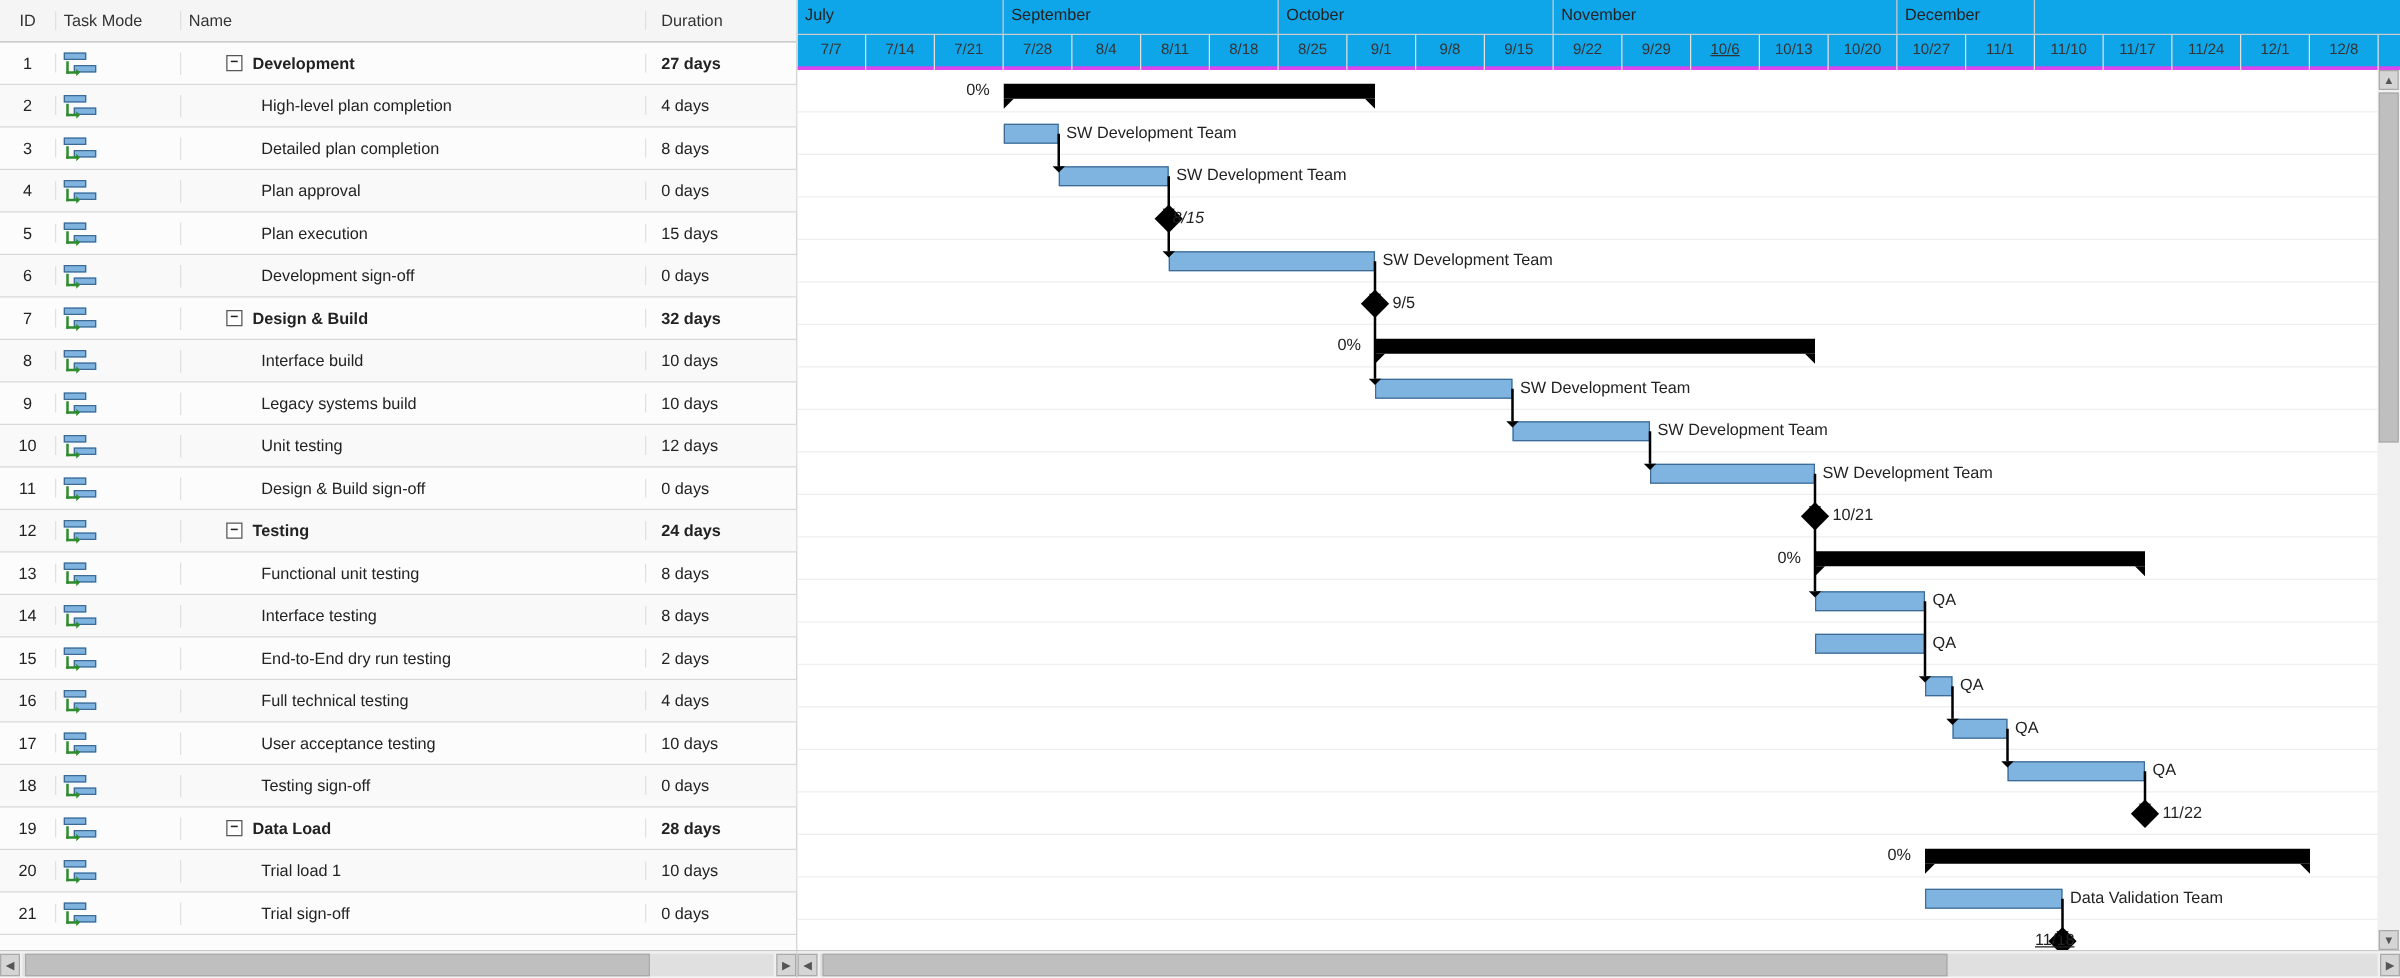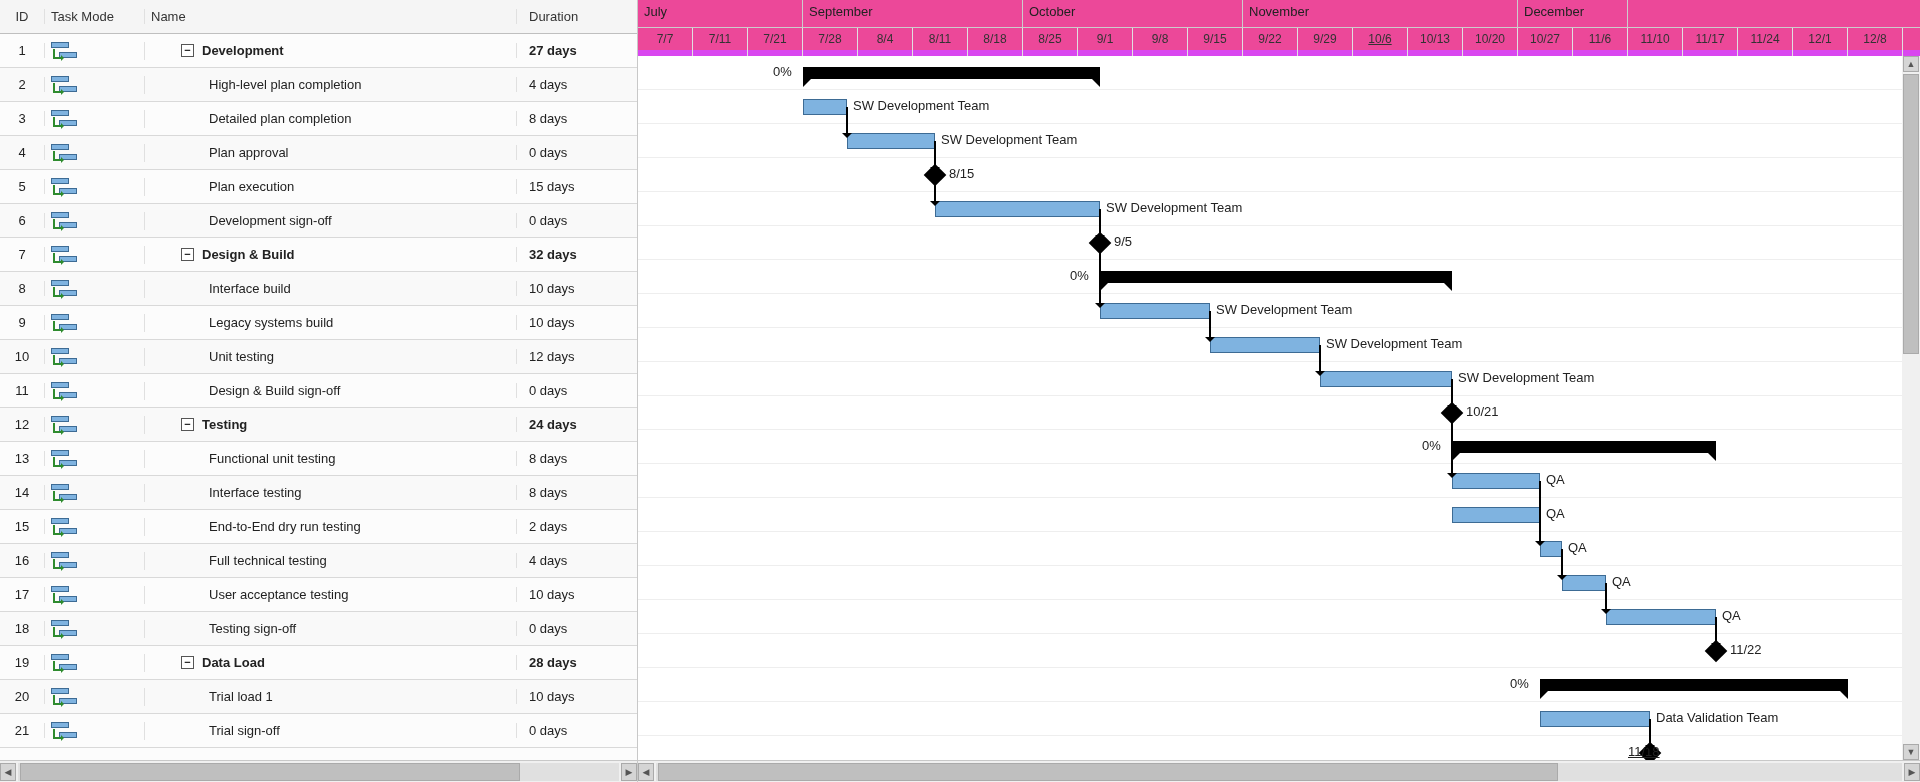--- a/index.html
+++ b/index.html
@@ -19,21 +19,21 @@
   .bold { font-weight:700; }
   .indent1 { padding-left: 30px; }
   .indent2 { padding-left: 58px; }
   .toggle { width:13px; height:13px; border:1px solid #555; margin-right:8px; display:inline-flex; align-items:center; justify-content:center; font-size:11px; line-height:1; cursor:pointer; background:#fff;}
   .mode-icon { position:relative; width:26px; height:18px;}
   .mode-icon .bar1 { position:absolute; left:0; top:0; width:18px; height:6px; background:#7fb3e0; border:1px solid #3d6b94;}
   .mode-icon .bar2 { position:absolute; left:8px; top:10px; width:18px; height:6px; background:#7fb3e0; border:1px solid #3d6b94;}
   .mode-icon .arrow { position:absolute; left:2px; top:7px; width:10px; height:10px; border-left:2px solid #2e8b2e; border-bottom:2px solid #2e8b2e;}
   .mode-icon .arrow::after{content:''; position:absolute; left:6px; bottom:-4px; border:3px solid transparent; border-left-color:#2e8b2e;}
   
-  .gantt-header { height:56px; border-bottom:6px solid #d946ef; background:#ec4899; position:relative;}
+  .gantt-header { height:56px; border-bottom:3px solid #d946ef; background:#0ea5e9; position:relative;}
   .gantt-months { display:flex; height:28px; border-bottom:1px solid #ccc;}
   .gantt-month { border-right:1px solid #ccc; padding:4px 6px; font-size:13px;}
   .gantt-weeks { display:flex; height:28px;}
   .gantt-week { border-right:1px solid #e0e0e0; padding:4px 0; text-align:center; font-size:12px; color:#333;}
   
   .gantt-body { position:relative; }
   .gantt-row { height:34px; position:relative; border-bottom:1px solid #eee;}
   .summary-bar { position:absolute; top:11px; height:12px; background:#000;}
   .summary-bar::before,.summary-bar::after{content:'';position:absolute;top:12px;width:0;height:0;border-top:8px solid #000;}
   .summary-bar::before{left:0;border-right:8px solid transparent;}
@@ -418,37 +418,37 @@
       <div class="gantt-header">
         <div class="gantt-months" id="gantt-months">
             <div class="gantt-month" style="width: 165px;">July</div>
             <div class="gantt-month" style="width: 220px;">September</div>
             <div class="gantt-month" style="width: 220px;">October</div>
             <div class="gantt-month" style="width: 275px;">November</div>
             <div class="gantt-month" style="width: 110px;">December</div>
           </div>
         <div class="gantt-weeks" id="gantt-weeks">
             <div class="gantt-week" style="width: 55px;">7/7</div>
-            <div class="gantt-week" style="width: 55px;">7/11</div>
+            <div class="gantt-week" style="width: 55px;">7/14</div>
             <div class="gantt-week" style="width: 55px;">7/21</div>
             <div class="gantt-week" style="width: 55px;">7/28</div>
             <div class="gantt-week" style="width: 55px;">8/4</div>
             <div class="gantt-week" style="width: 55px;">8/11</div>
             <div class="gantt-week" style="width: 55px;">8/18</div>
             <div class="gantt-week" style="width: 55px;">8/25</div>
             <div class="gantt-week" style="width: 55px;">9/1</div>
             <div class="gantt-week" style="width: 55px;">9/8</div>
             <div class="gantt-week" style="width: 55px;">9/15</div>
             <div class="gantt-week" style="width: 55px;">9/22</div>
             <div class="gantt-week" style="width: 55px;">9/29</div>
             <div class="gantt-week" style="width: 55px; text-decoration: underline;">10/6</div>
             <div class="gantt-week" style="width: 55px;">10/13</div>
             <div class="gantt-week" style="width: 55px;">10/20</div>
             <div class="gantt-week" style="width: 55px;">10/27</div>
-            <div class="gantt-week" style="width: 55px;">11/6</div>
+            <div class="gantt-week" style="width: 55px;">11/1</div>
             <div class="gantt-week" style="width: 55px;">11/10</div>
             <div class="gantt-week" style="width: 55px;">11/17</div>
             <div class="gantt-week" style="width: 55px;">11/24</div>
             <div class="gantt-week" style="width: 55px;">12/1</div>
             <div class="gantt-week" style="width: 55px;">12/8</div>
           </div>
       </div>
       <div class="gantt-body" id="gantt-body">
           <div class="gantt-row">
             <span class="pct-label" style="left:135px;">0%</span>
@@ -457,21 +457,21 @@
           <div class="gantt-row">
             <div class="task-bar" style="left:165px;width:44px;"></div>
             <span class="bar-label" style="left:215px;">SW Development Team</span>
           </div>
           <div class="gantt-row">
             <div class="task-bar" style="left:209px;width:88px;"></div>
             <span class="bar-label" style="left:303px;">SW Development Team</span>
           </div>
           <div class="gantt-row">
             <div class="milestone" style="left:289px;"></div>
-            <span class="bar-label" style="left:311px;">8/15</span>
+            <span class="bar-label" style="left:300px;font-style:italic;">8/15</span>
           </div>
           <div class="gantt-row">
             <div class="task-bar" style="left:297px;width:165px;"></div>
             <span class="bar-label" style="left:468px;">SW Development Team</span>
           </div>
           <div class="gantt-row">
             <div class="milestone" style="left:454px;"></div>
             <span class="bar-label" style="left:476px;">9/5</span>
           </div>
           <div class="gantt-row">

